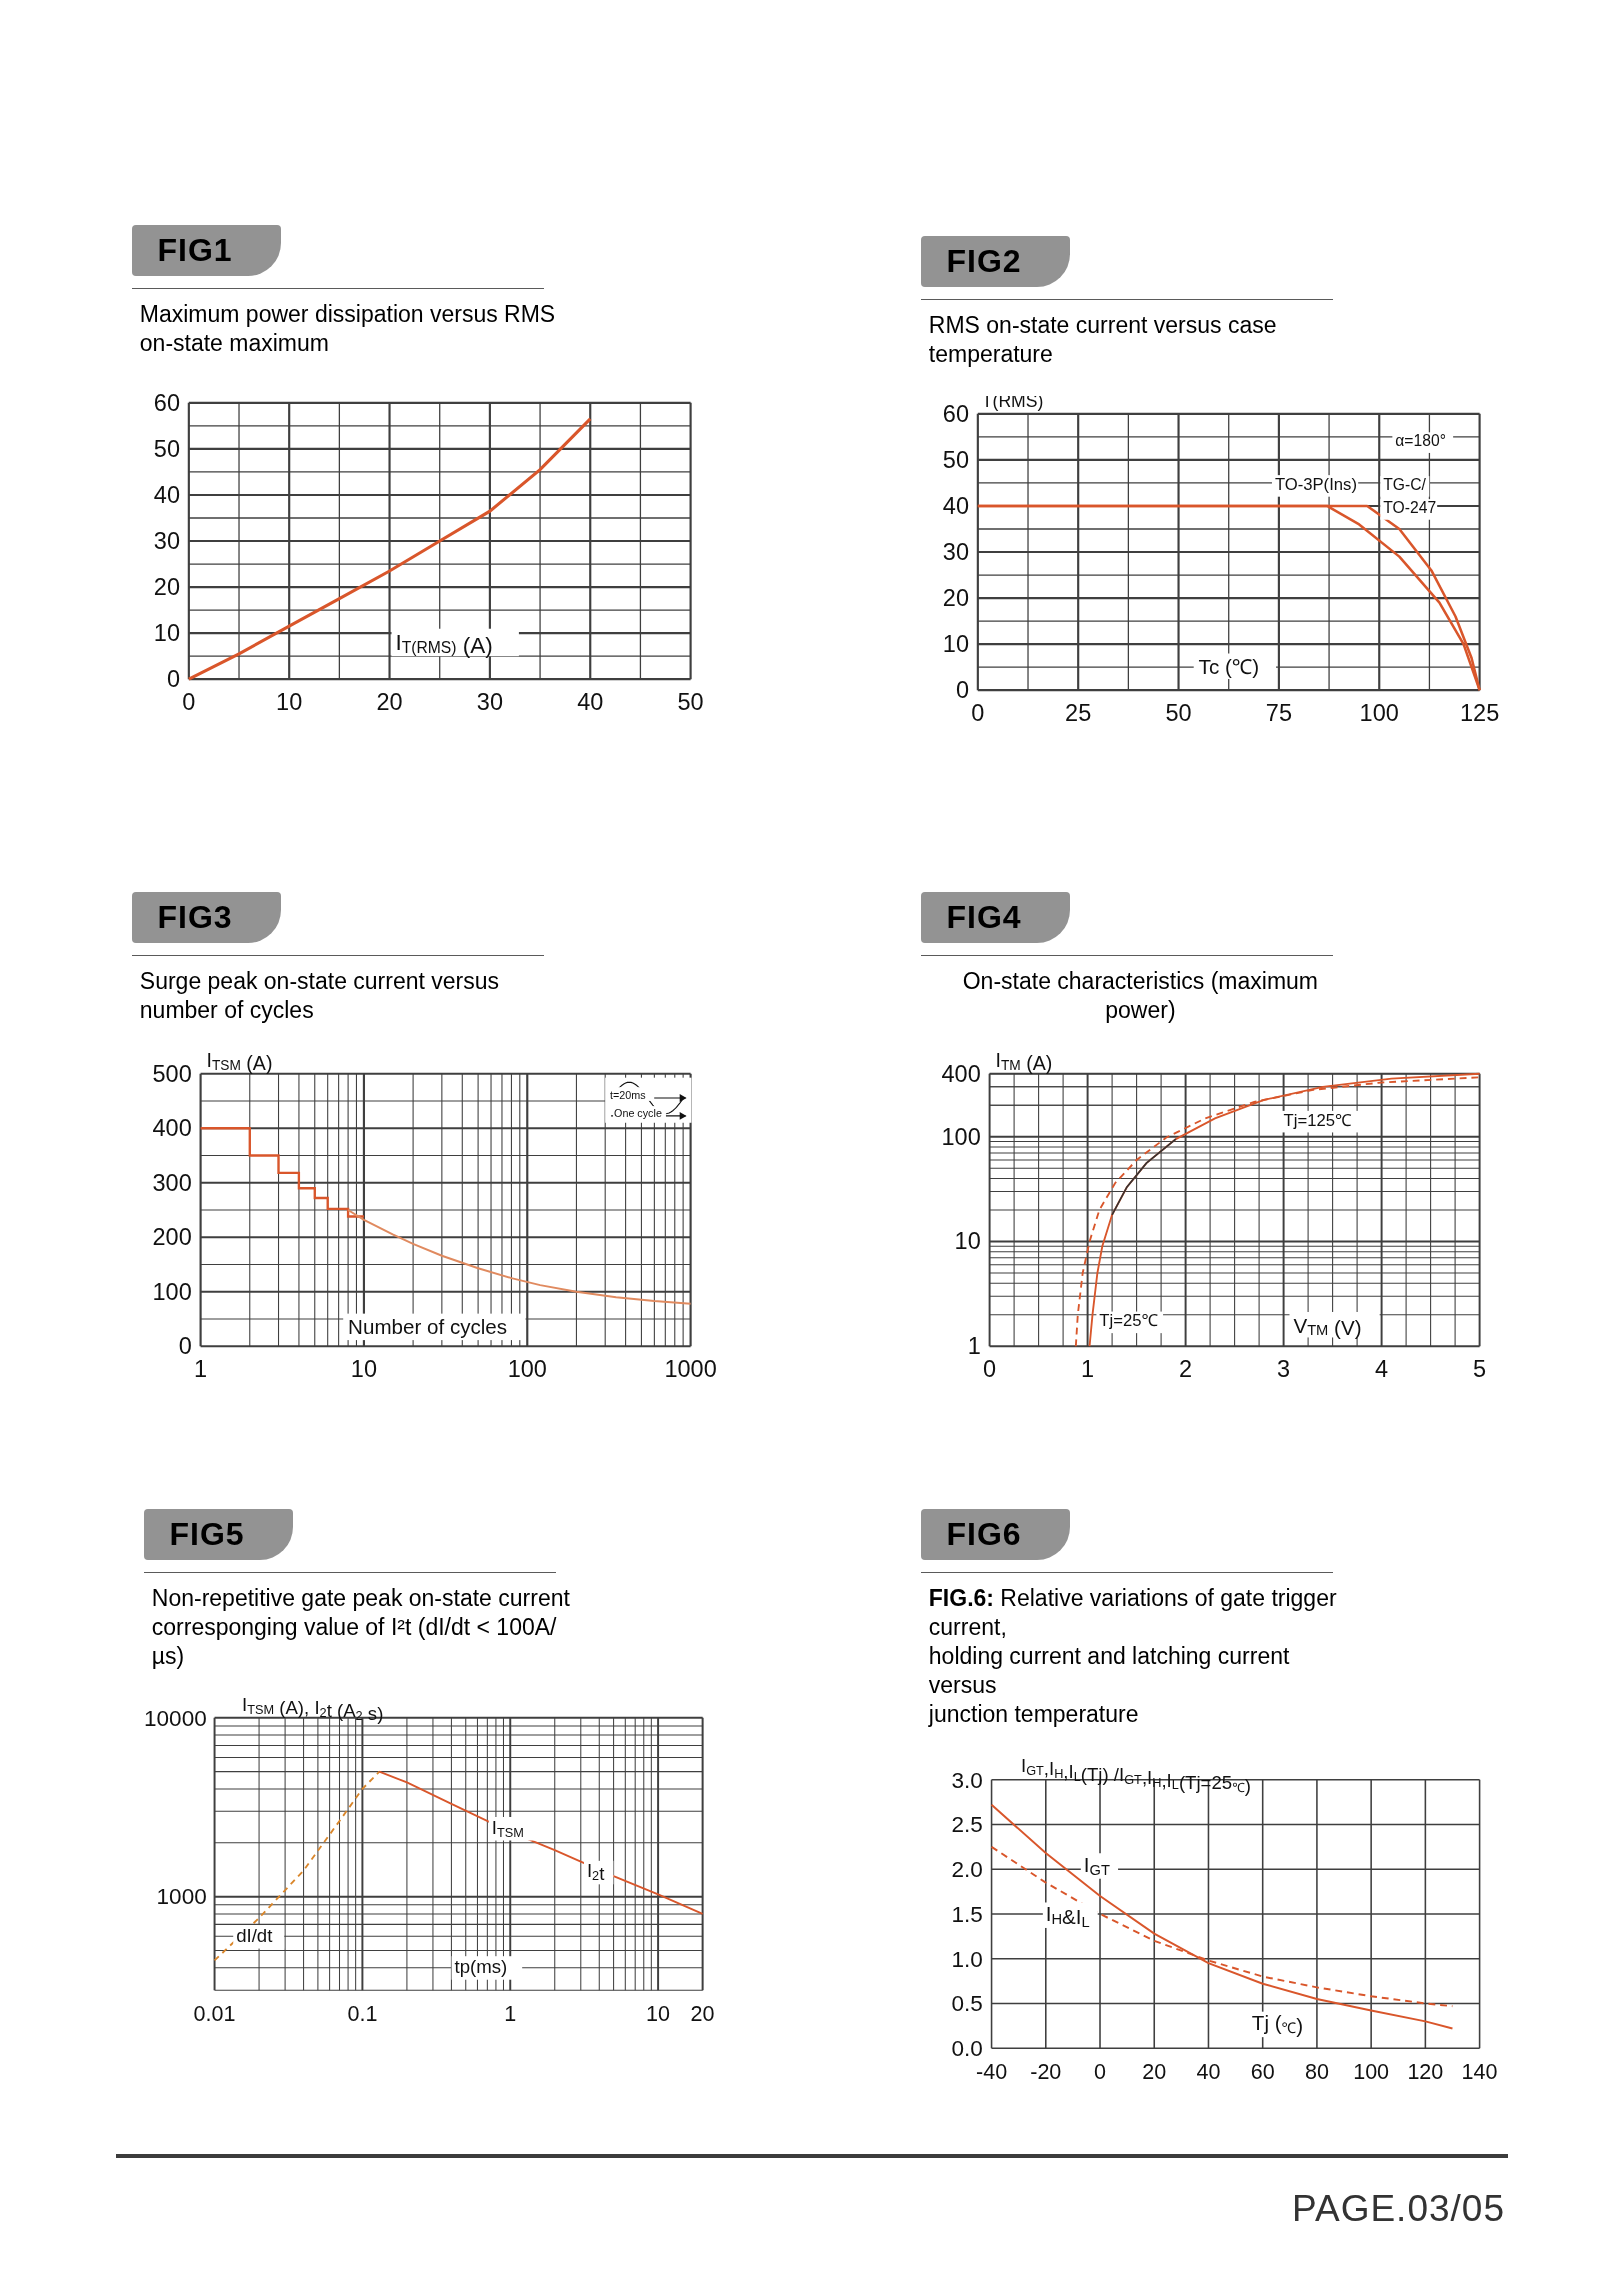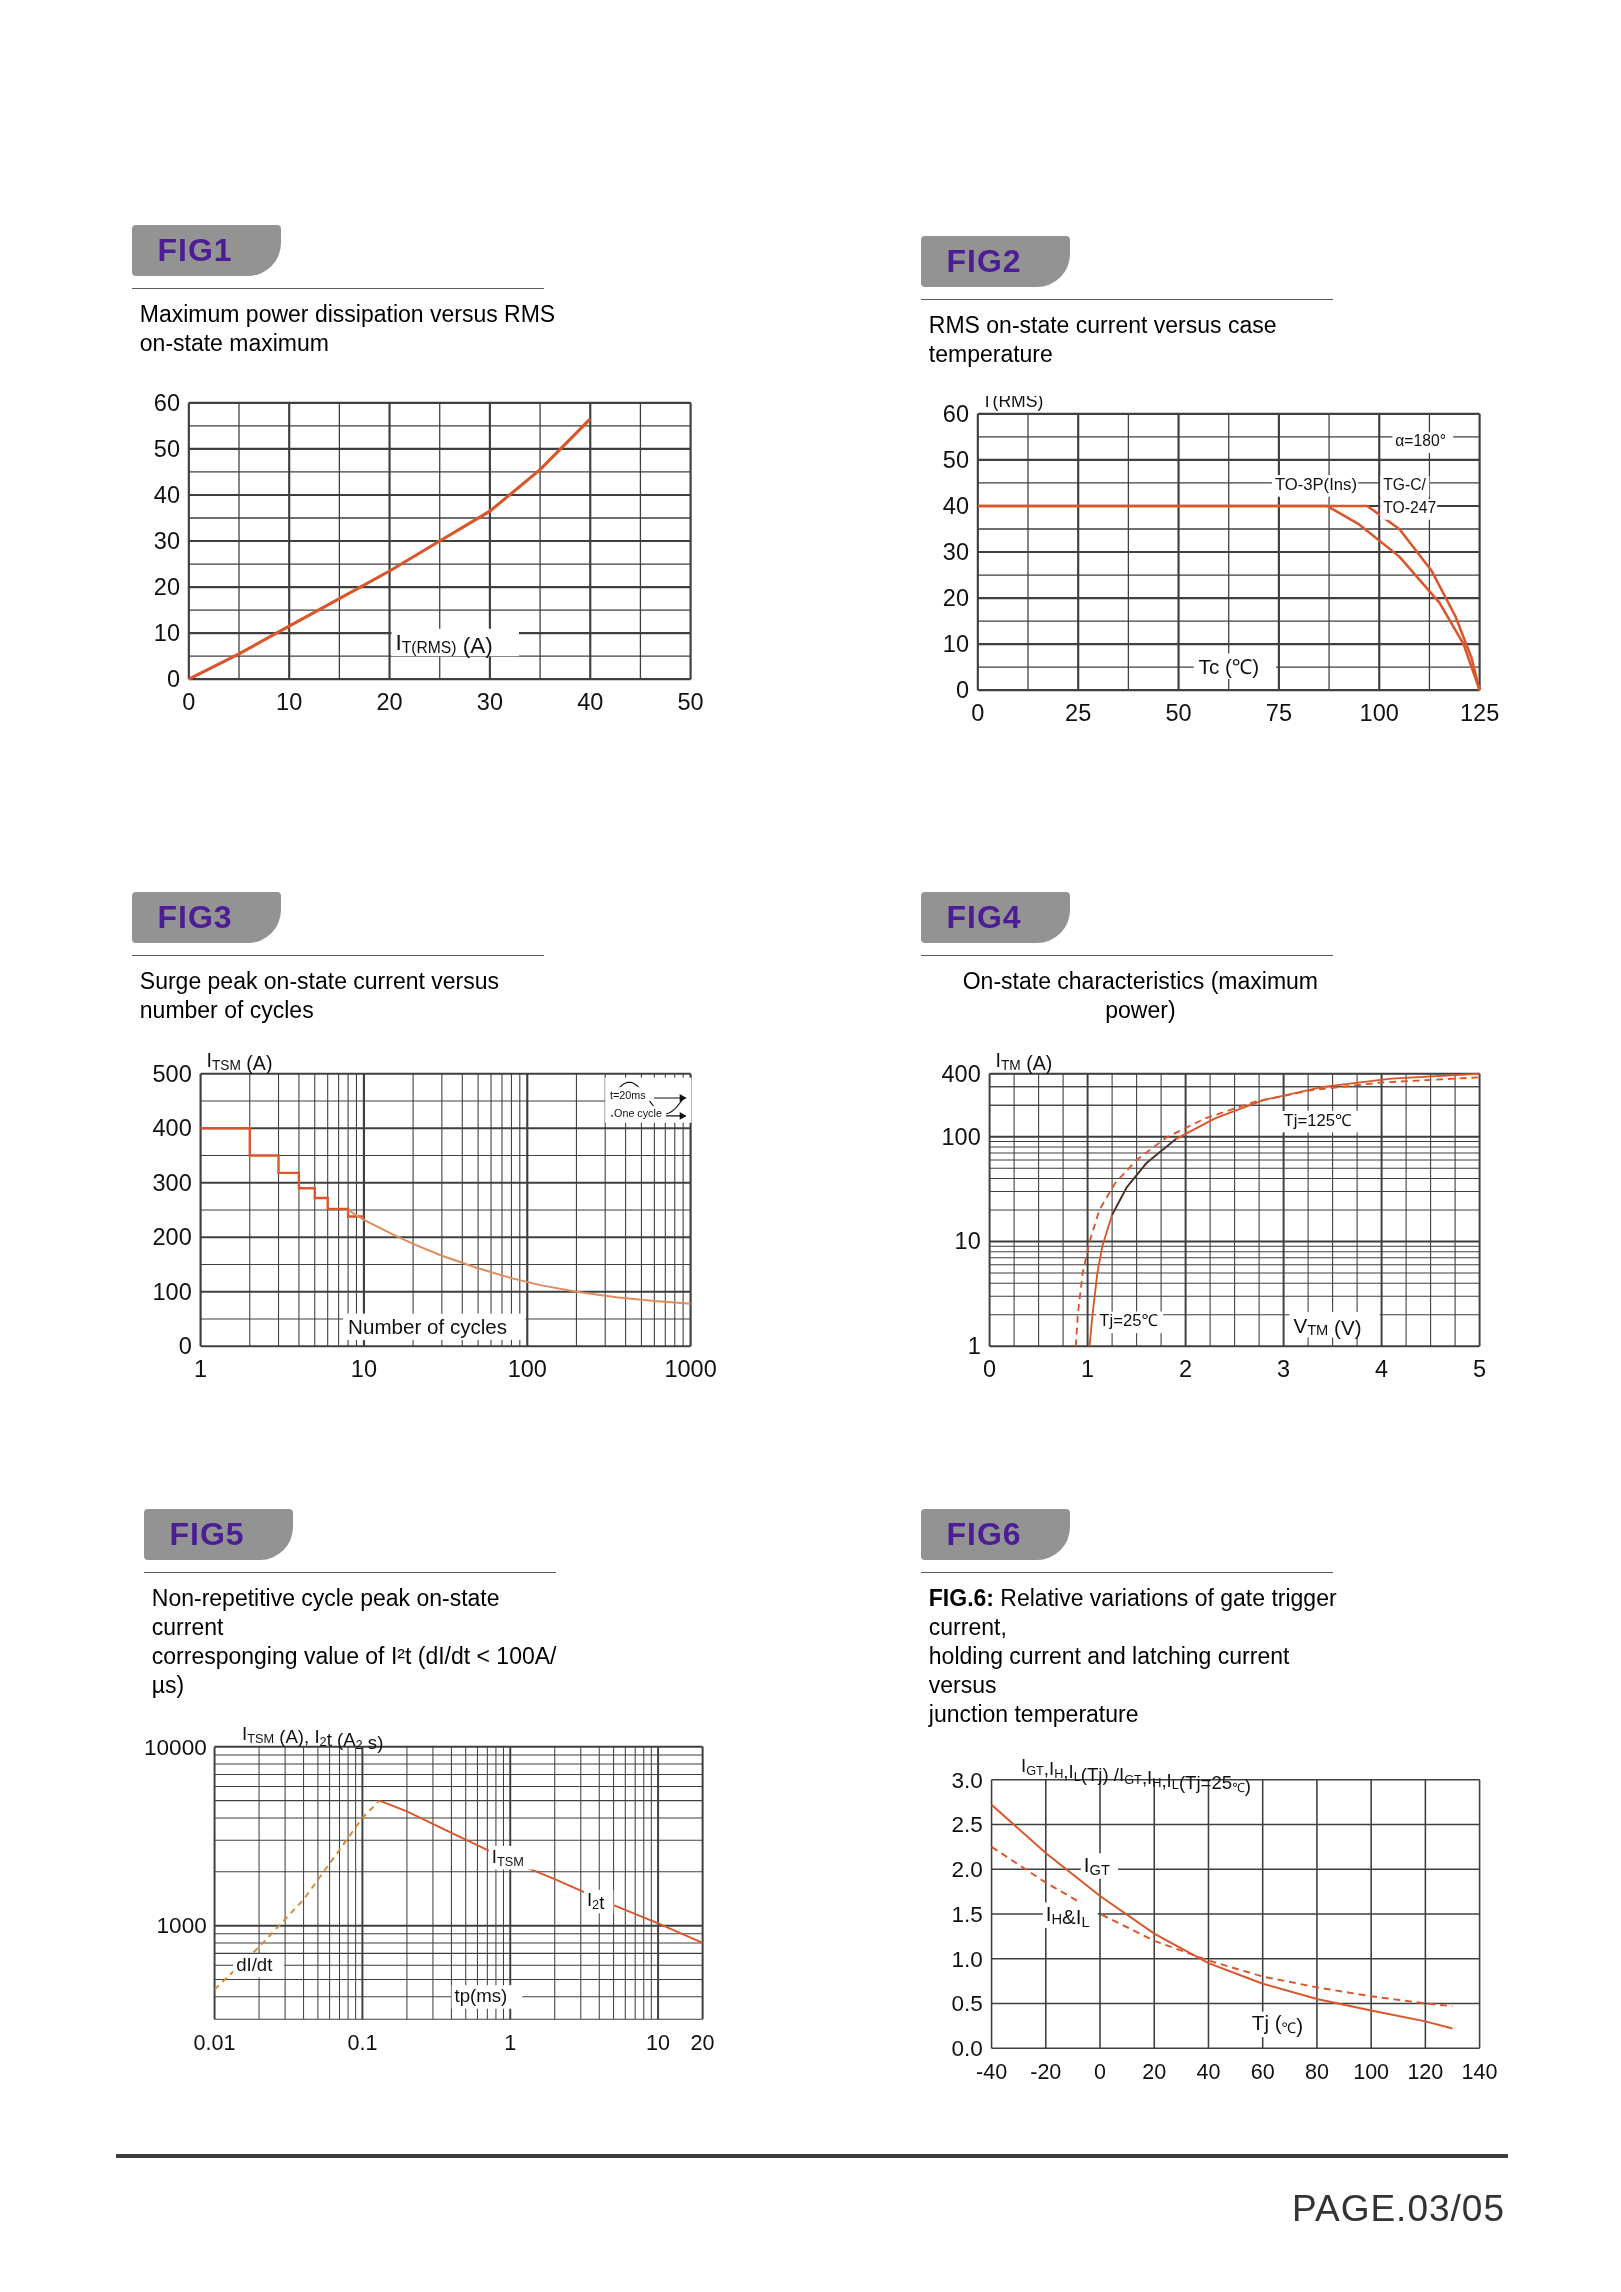--- a/index.html
+++ b/index.html
@@ -12,21 +12,21 @@
     overflow:hidden;
   }
   .page{position:absolute;inset:0;}
 
   
   .fig{position:absolute;}
   .fig-badge{
     width:149px;height:51px;
     background:#939393;
     border-radius:3.9px 3.9px 33px 3.9px;
-    color:#4c1d95;
+    color:#000000;
     font-size:32px;
     font-weight:bold;
     letter-spacing:1px;
     display:flex;align-items:center;
     padding-left:25.5px;
     box-sizing:border-box;
   }
   .fig-rule{
     width:412px;height:0;
     border-top:1.5px solid #5a5a5a;
@@ -342,21 +342,21 @@
             <text x="380" y="286.0753450103507" font-size="21" fill="#111" font-family="&quot;Liberation Sans&quot;, sans-serif"><tspan dy="0">V</tspan><tspan font-size="15" dy="3">TM</tspan><tspan dy="0"> (V)</tspan></text>
           </g>
       </svg>
     </div>
   </div>
 
   <div class="fig" style="left:144px;top:1509px;">
     <div class="fig-badge">FIG5</div>
     <div class="fig-rule"></div>
     <div class="fig-title">
-      <div>Non-repetitive cycle peak on-state current</div>
+      <div>Non-repetitive gate peak on-state current</div>
       <div>corresponging value of I²t (dI/dt &lt; 100A/µs)</div>
     </div>
     <div class="plot" style="margin-top:25.5px;">
       <svg width="588" height="363" viewBox="0 0 600 370">
         <g id="fig5-g">
             <rect x="72" y="22" width="498" height="278" fill="#fff"></rect>
             <line x1="72" y1="22" x2="72" y2="300" stroke="#3f3f3f" stroke-width="2"></line>
             <line x1="117.41398837259237" y1="22" x2="117.41398837259237" y2="300" stroke="#3f3f3f" stroke-width="1.05"></line>
             <line x1="143.97946857874547" y1="22" x2="143.97946857874547" y2="300" stroke="#3f3f3f" stroke-width="1.05"></line>
             <line x1="162.82797674518474" y1="22" x2="162.82797674518474" y2="300" stroke="#3f3f3f" stroke-width="1.05"></line>

